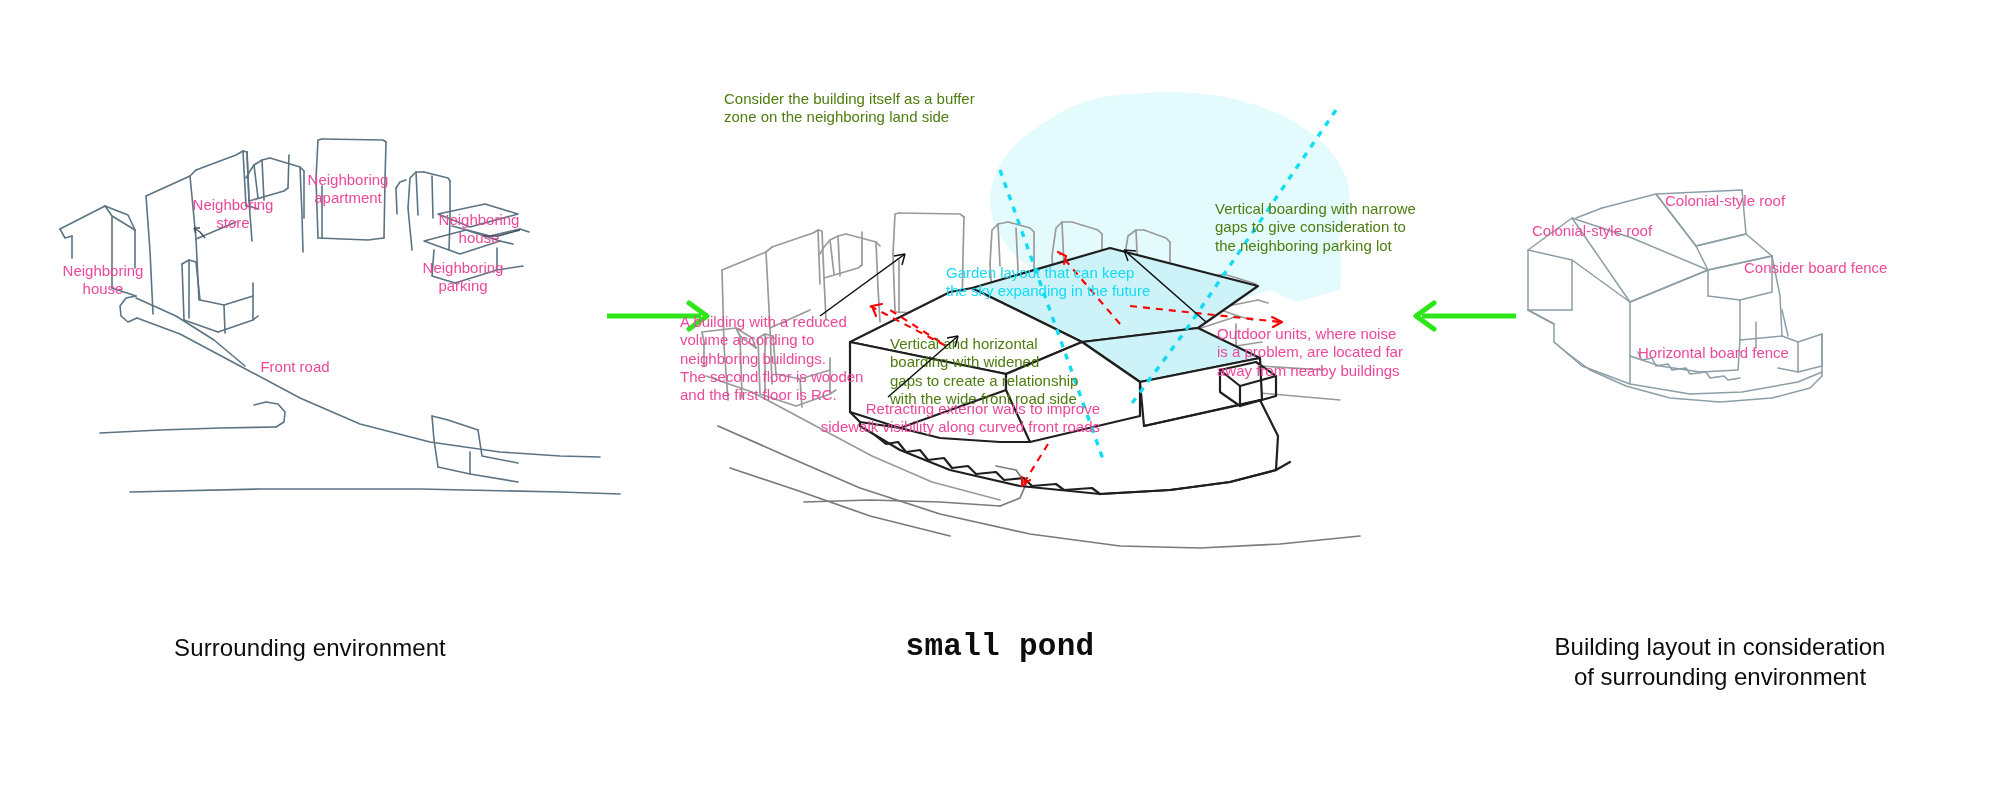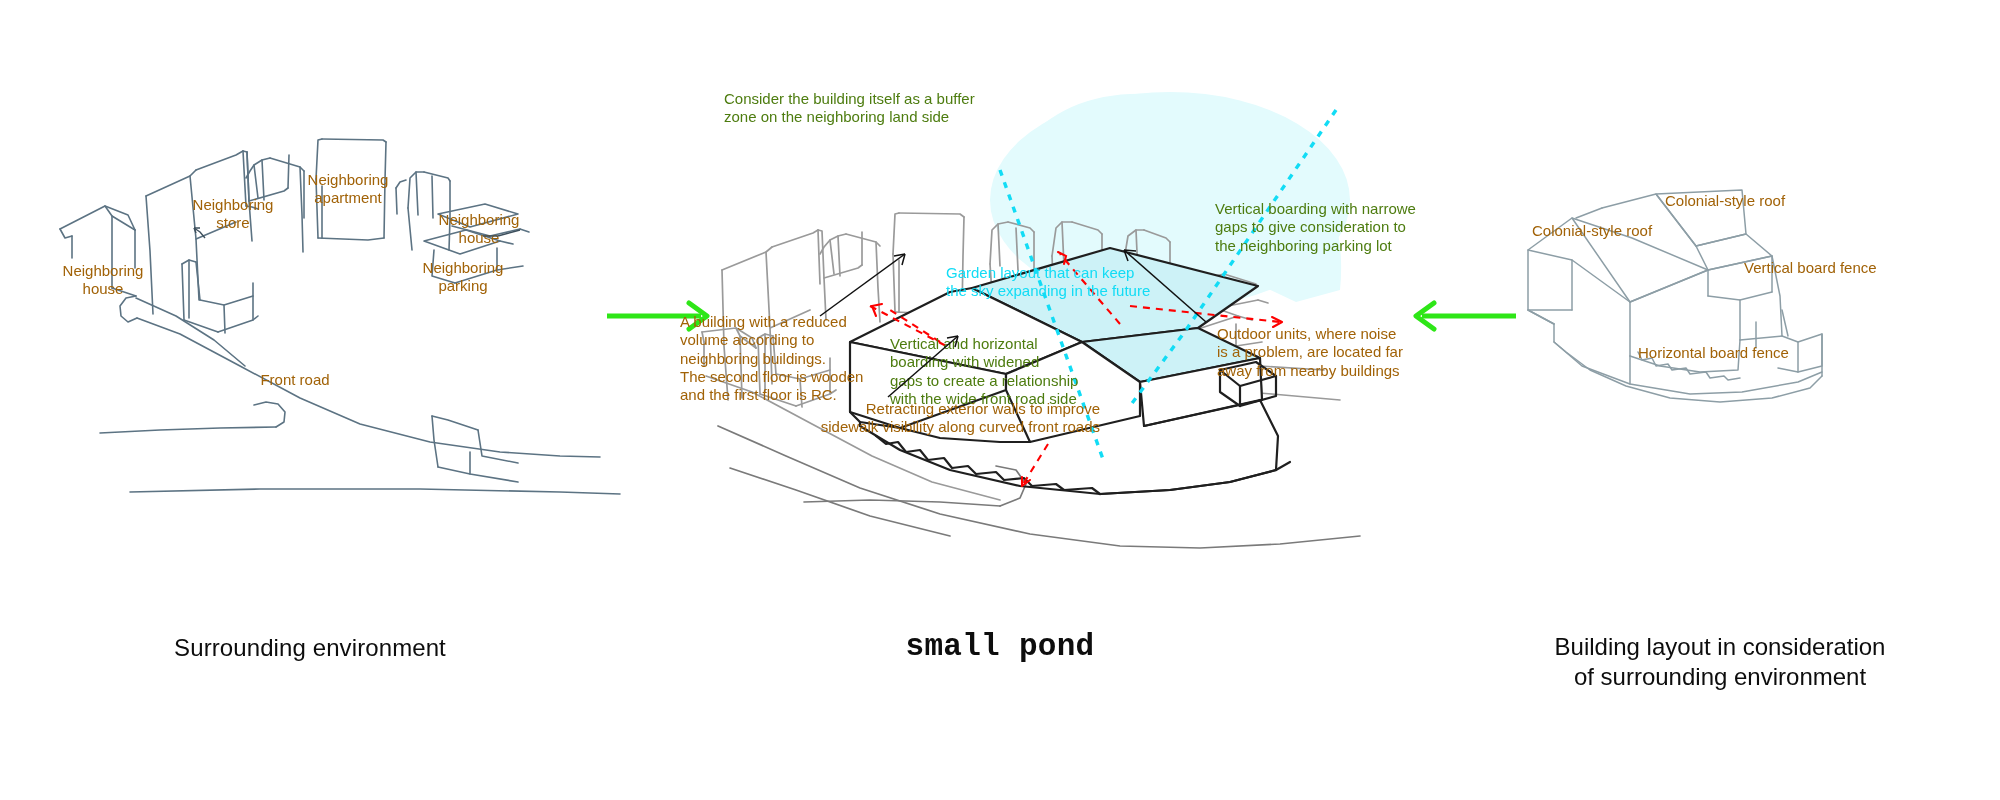--- a/index.html
+++ b/index.html
@@ -6,21 +6,21 @@
   body{
     width:2000px;height:800px;overflow:hidden;position:relative;
     font-family:"Liberation Sans","DejaVu Sans",sans-serif;
     color:#1a1a1a;
   }
   .stage{position:absolute;inset:0;width:2000px;height:800px;}
   .panel{position:absolute;}
   svg{display:block;overflow:visible;}
 
   
-  .lbl{position:absolute;font-size:15px;line-height:1.22;color:#a16207;white-space:pre-line;}
+  .lbl{position:absolute;font-size:15px;line-height:1.22;color:#ec4899;white-space:pre-line;}
   .lbl.c{text-align:center;}
   .red{color:#4d7c0f;}
   .cyan{color:#12dcf5;}
   .caption{position:absolute;text-align:center;font-size:24px;color:#0d0d0d;line-height:1.25;}
   .caption.cond{font-stretch:condensed;letter-spacing:.1px;}
   .caption.big{font-size:31px;font-weight:700;letter-spacing:.3px;font-family:Liberation Mono, monospace;}
 
   
   .sk-left{stroke:#5c7383;stroke-width:1.6;fill:none;stroke-linecap:round;stroke-linejoin:round;}
   .sk-right{stroke:#8d9ea6;stroke-width:1.5;fill:none;stroke-linecap:round;stroke-linejoin:round;}
@@ -129,21 +129,21 @@
     <div class="lbl c" style="left:178px;top:196px;width:110px;">Neighboring
 store</div>
     <div class="lbl c" style="left:289px;top:171px;width:118px;">Neighboring
 apartment</div>
     <div class="lbl c" style="left:424px;top:211px;width:110px;">Neighboring
 house</div>
     <div class="lbl c" style="left:48px;top:262px;width:110px;">Neighboring
 house</div>
     <div class="lbl c" style="left:408px;top:259px;width:110px;">Neighboring
 parking</div>
-    <div class="lbl c" style="left:240px;top:371px;width:110px;">Front road</div>
+    <div class="lbl c" style="left:240px;top:358px;width:110px;">Front road</div>
 
     <svg width="640" height="620" viewBox="0 0 640 620" style="position:absolute;left:0;top:0;">
       <g class="leader-thin">
         <path d="M205 238 L200 232 L194 228"></path>
           <path d="M194 228 L200 228 M194 228 L196 233"></path>
         <path d="M483 236 L498 236"></path>
         <path d="M498 236 L520 230"></path>
       </g>
     </svg>
   </div>
@@ -359,21 +359,21 @@
         <path d="M120 186 L120 214"></path>
         <path d="M128 182 L132 190 L142 188 L146 196 L158 194 L162 200 L176 198 L180 204 L196 202 L200 208 L214 206 L218 210 L230 208"></path>
         <path d="M44 172 L56 182 L80 200 L116 216 L160 228 L210 232 L262 228 L300 218 L312 206"></path>
         <path d="M312 164 L312 206"></path>
         <path d="M44 154 L18 140"></path>
       </g>
     </svg>
 
     <div class="lbl" style="left:155px;top:22px;">Colonial-style roof</div>
     <div class="lbl" style="left:22px;top:52px;">Colonial-style roof</div>
-    <div class="lbl" style="left:234px;top:89px;">Vertical board fence</div>
+    <div class="lbl" style="left:234px;top:89px;">Consider board fence</div>
     <div class="lbl" style="left:128px;top:174px;">Horizontal board fence</div>
   </div>
 
   <div class="caption cond" style="left:110px;top:633px;width:400px;">Surrounding environment</div>
 
   <div class="caption big" style="left:800px;top:628px;width:400px;">small pond</div>
 
   <div class="caption" style="left:1500px;top:632px;width:440px;white-space:pre-line;">Building layout in consideration
 of surrounding environment</div>
 

